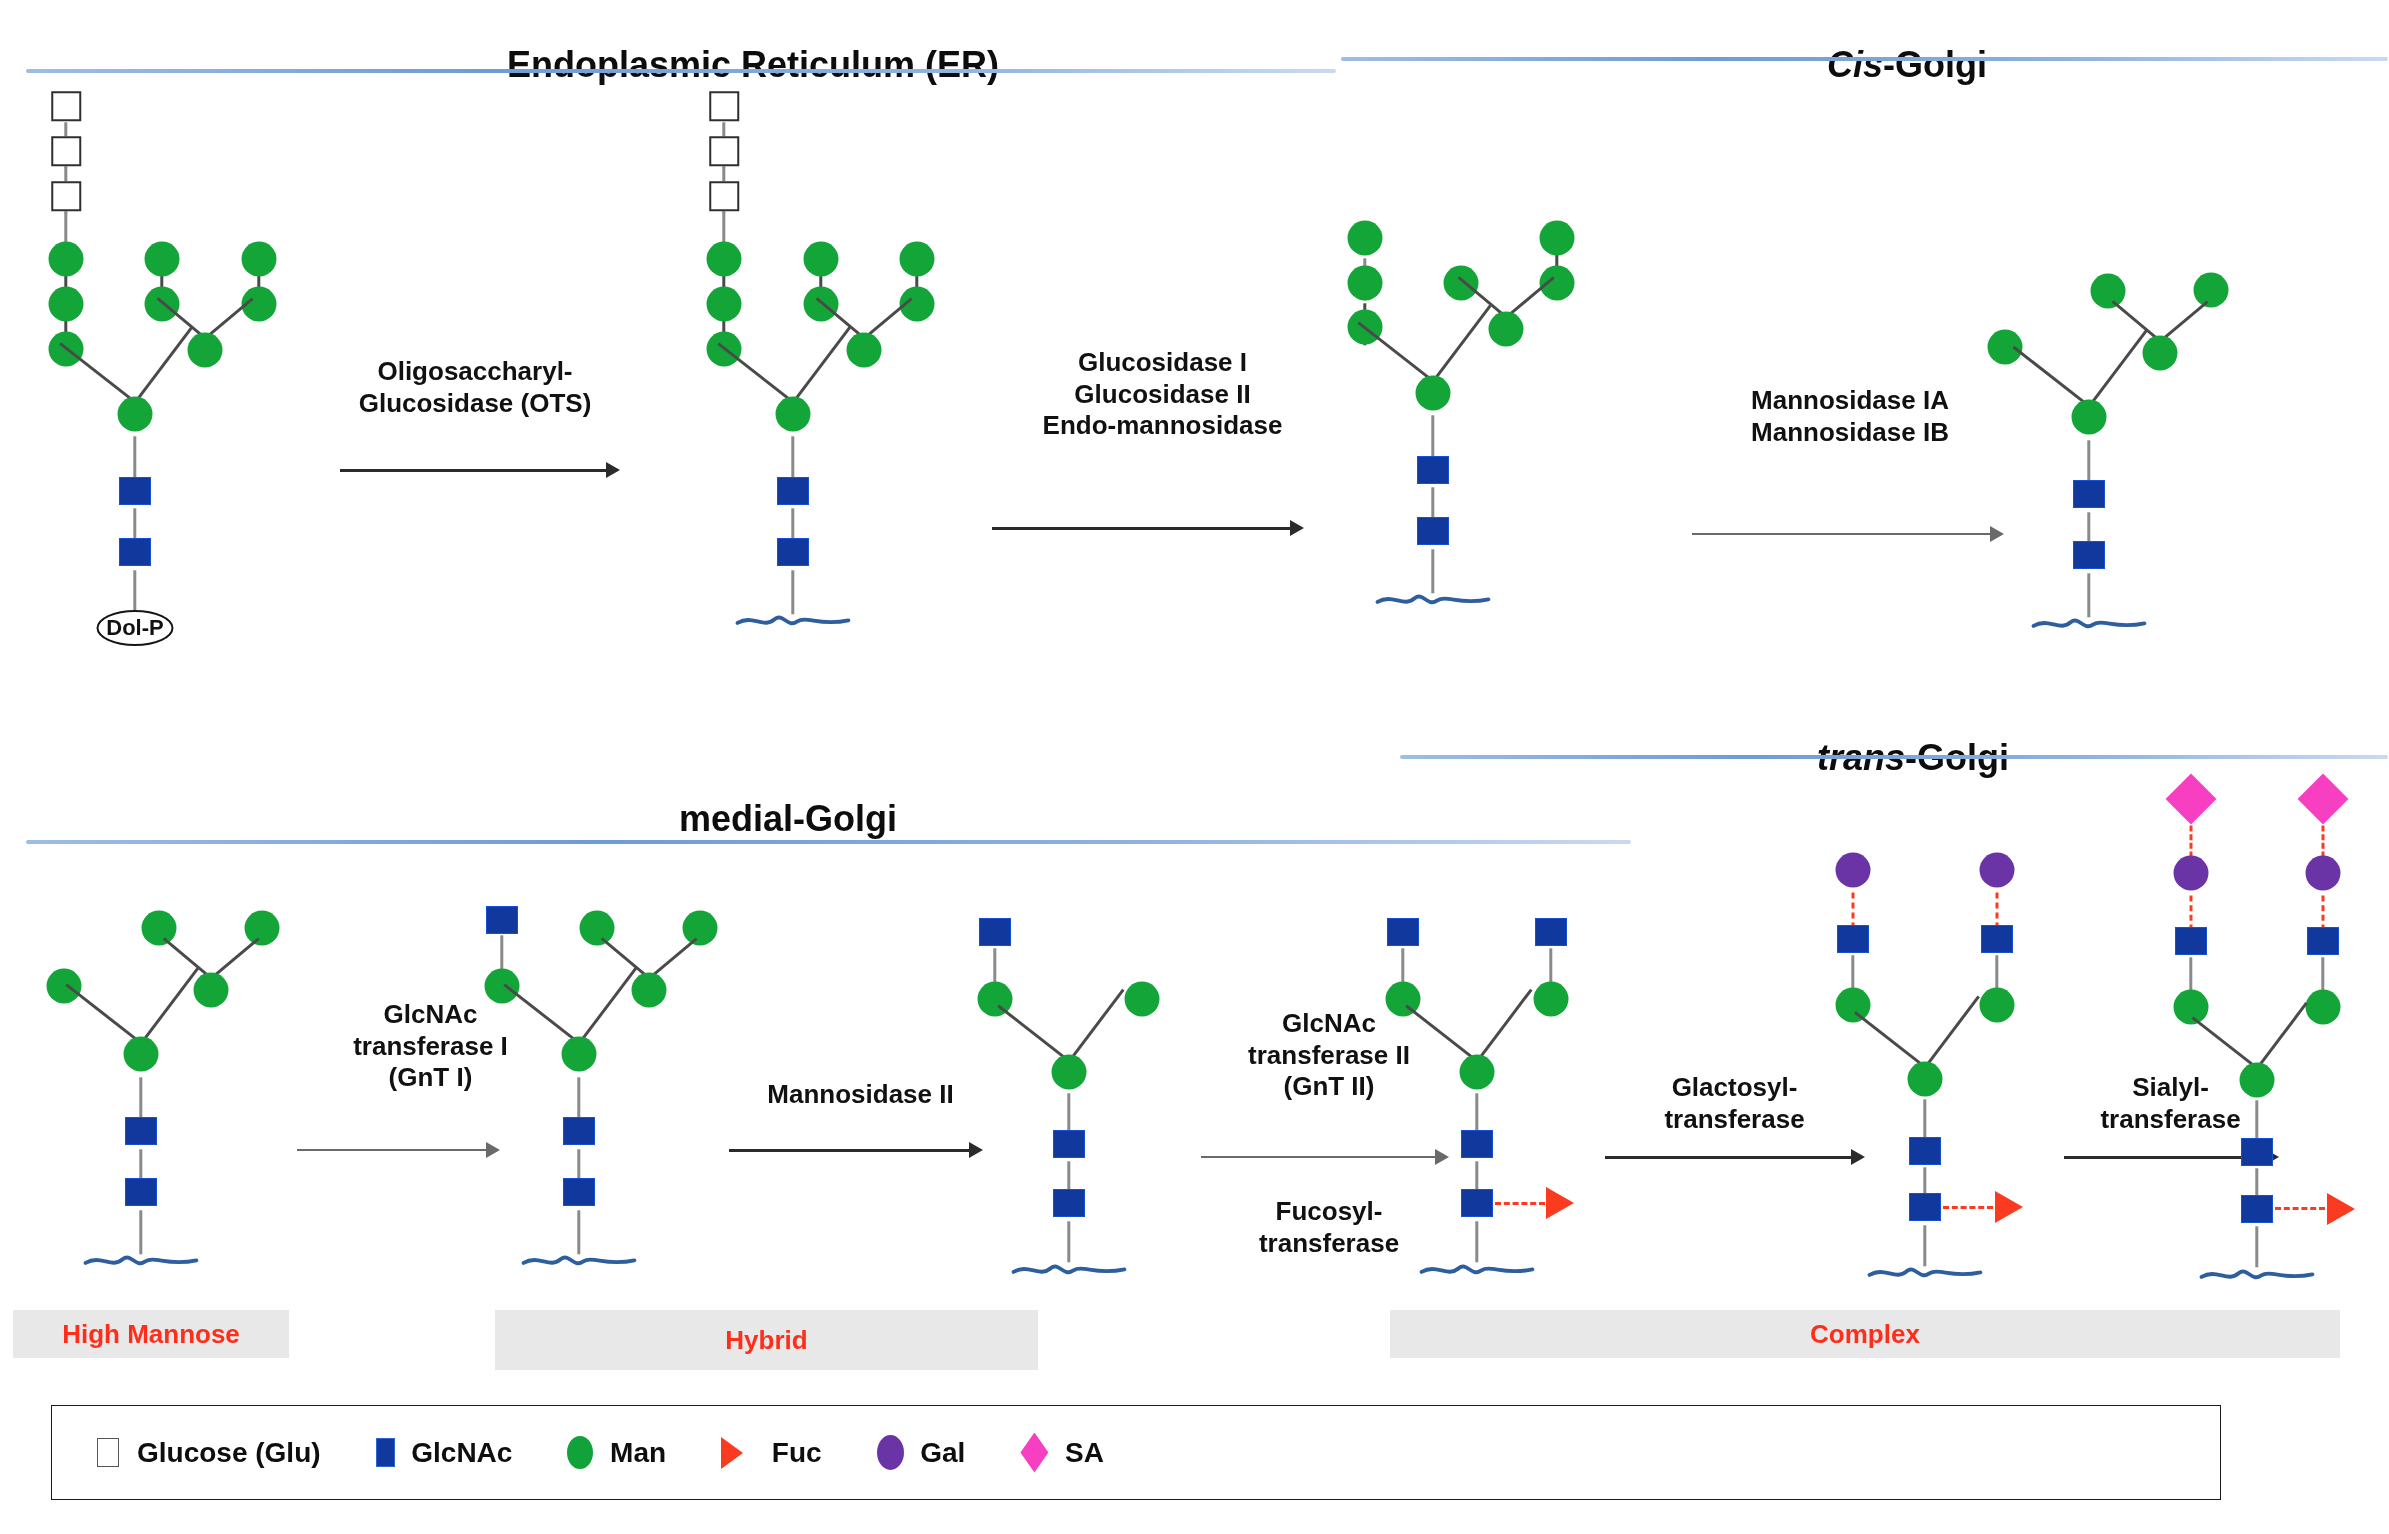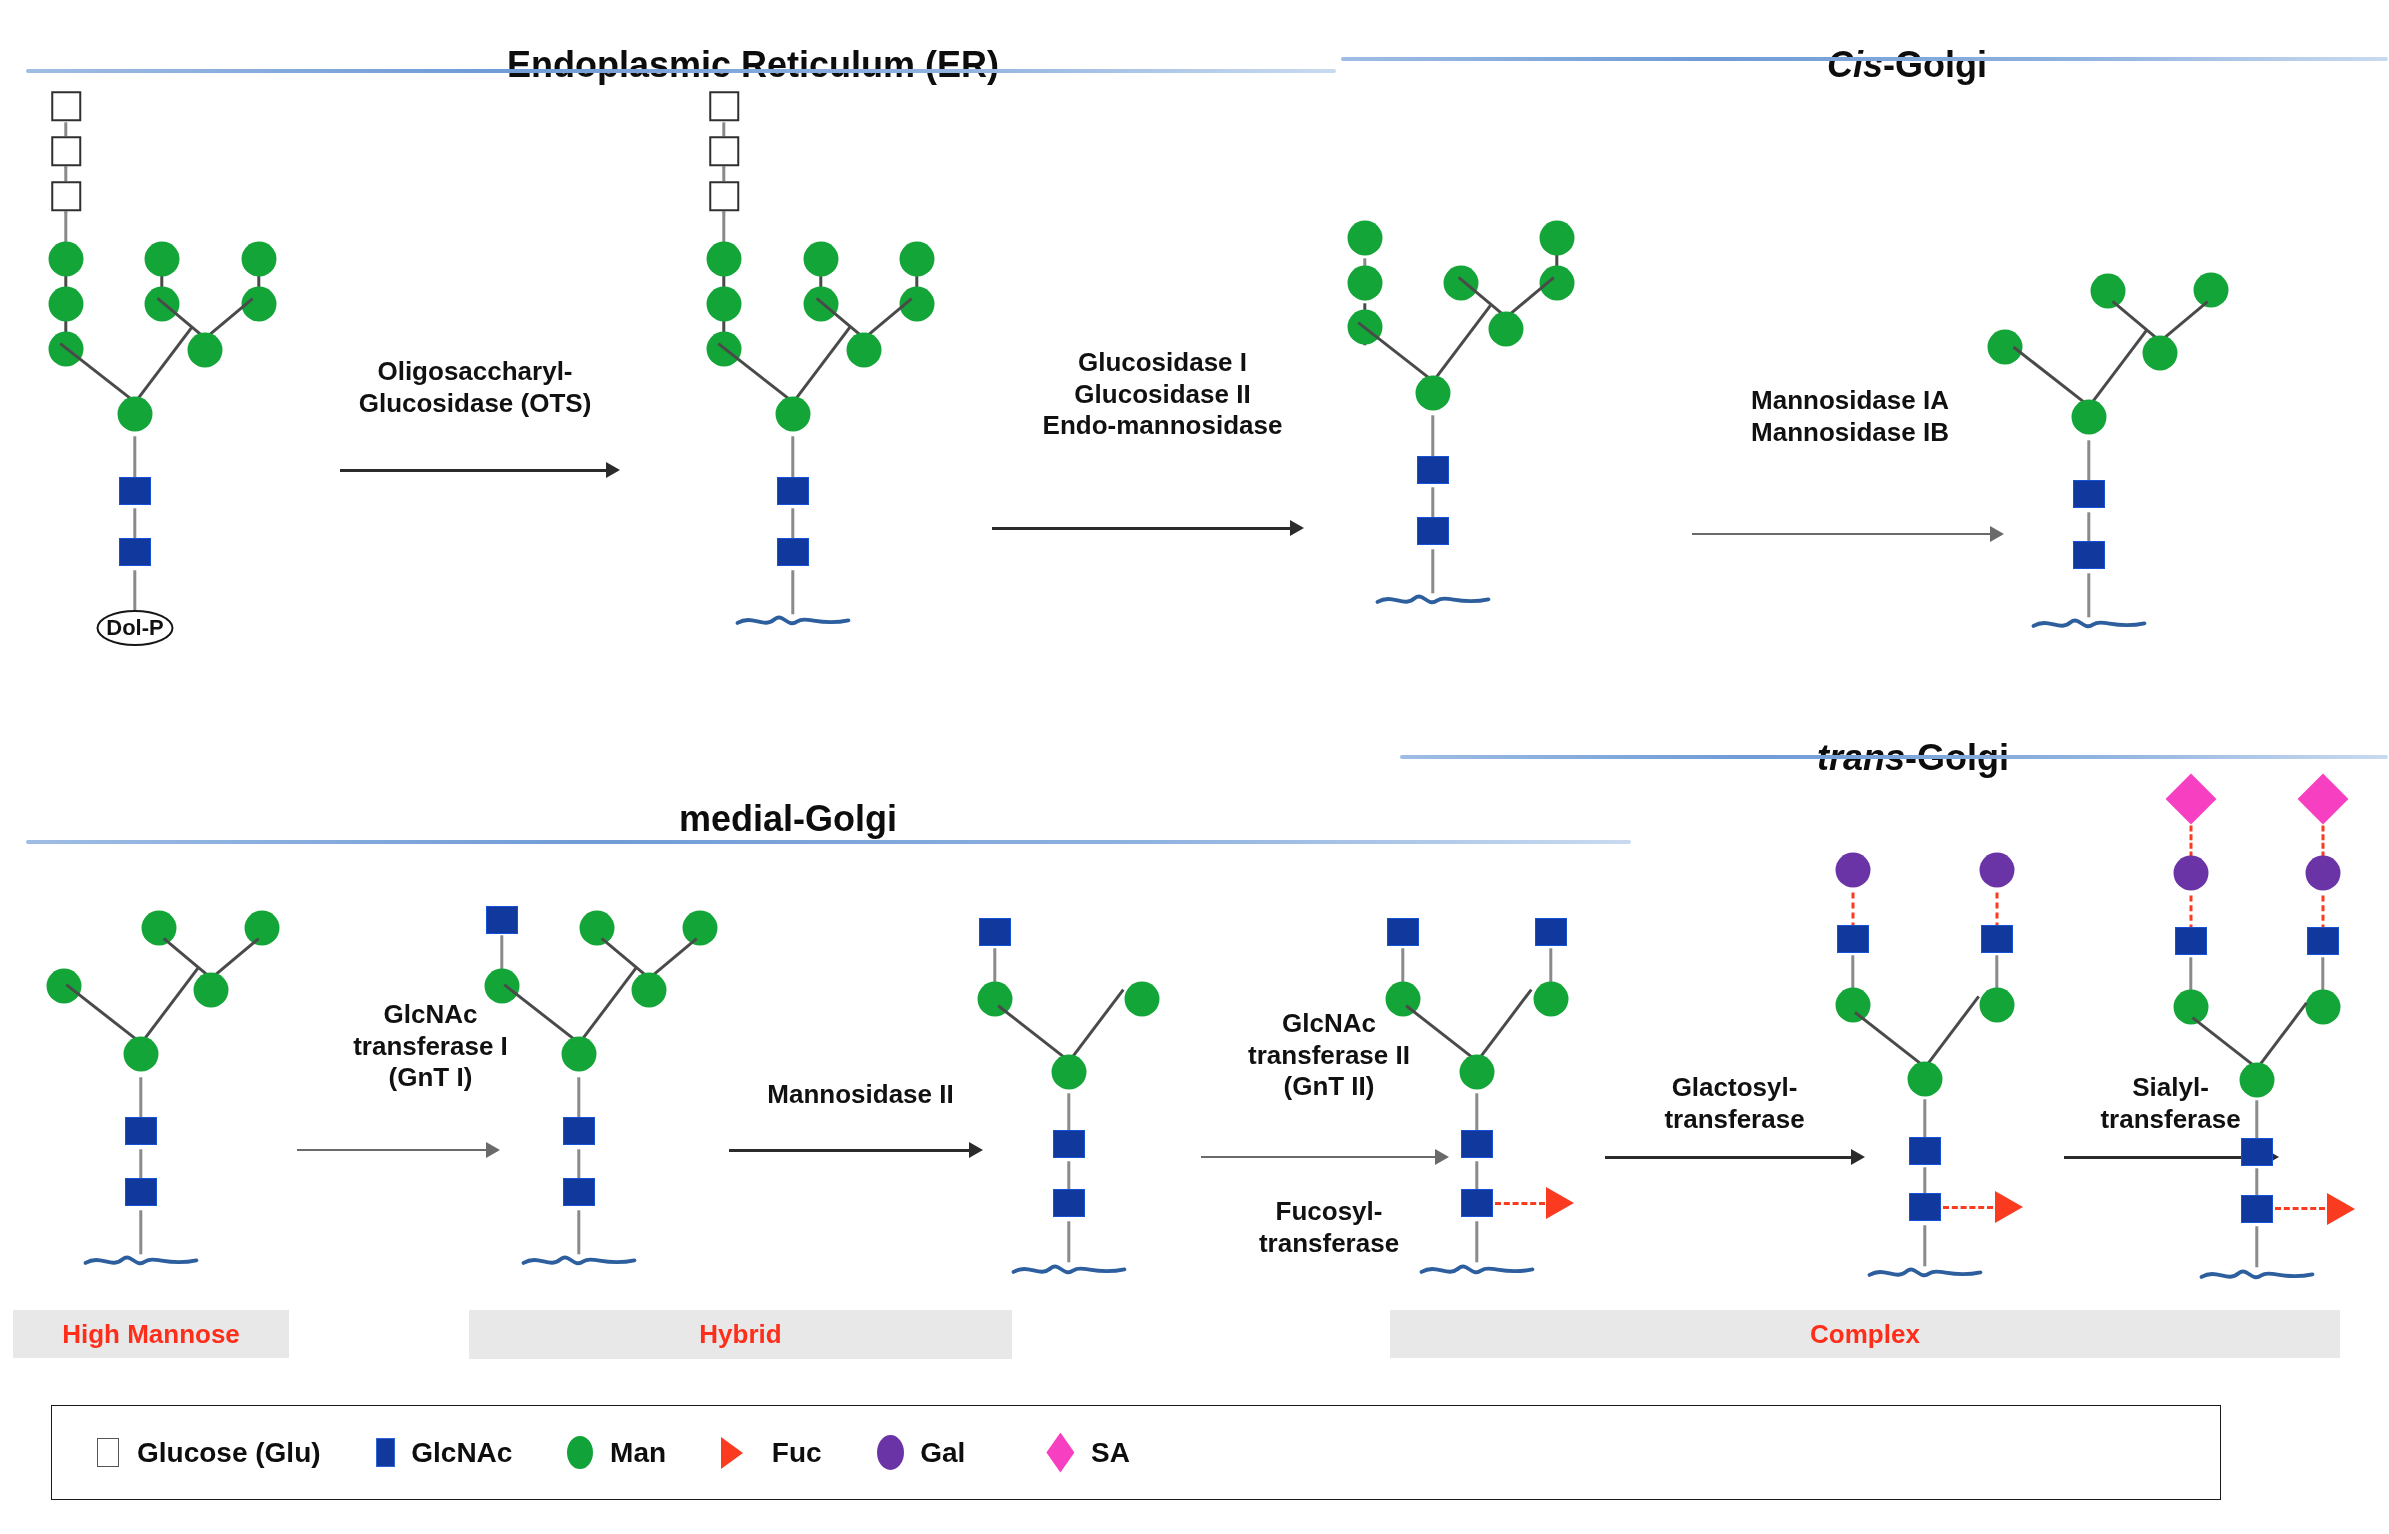--- a/index.html
+++ b/index.html
@@ -501,21 +501,21 @@
   <div class="bond dash abs" style="left:2275px;top:1207px;width:50px;"></div>
   <div class="res fuc abs" style="left:2341px;top:1209px;"></div>
 
   <div class="bond light abs" style="left:2257px;top:1225px;width:41px;transform:rotate(90deg);"></div>
   <svg class="squiggle" style="left:2257px;top:1264px;" width="116" height="22" viewBox="0 0 180 34">
     <path d="M4 20 C28 6,44 30,62 14 C74 4,82 28,96 18 C112 8,130 26,176 16" fill="none" stroke="#2d5f9e" stroke-width="6" stroke-linecap="round"></path>
   </svg>
 </div>
 
 <div class="band" style="left:13px;top:1310px;width:276px;height:48px;font-size:26px;">High Mannose</div>
-<div class="band" style="left:469px;top:1310px;width:543px;height:49px;font-size:26px;">Hybrid</div>
+<div class="band" style="left:495px;top:1310px;width:543px;height:60px;font-size:26px;">Hybrid</div>
 <div class="band" style="left:1390px;top:1310px;width:950px;height:48px;font-size:26px;">Complex</div>
 
 <div class="legend-box" style="left:51px;top:1405px;width:2170px;height:95px;padding-left:45px;">
 
 
   <div class="legend-item" style="margin-right:55px;">
     <span class="lg-swatch" style="margin-right:18px;">
       <span class="lg-glu"></span>
     </span>
     <span class="legend-label" style="font-size:28px;">Glucose (Glu)</span>
@@ -535,21 +535,21 @@
     <span class="legend-label" style="font-size:28px;">Man</span>
   </div>
 
   <div class="legend-item" style="margin-right:55px;">
     <span class="lg-swatch" style="margin-right:16.7px;">
       <span class="lg-fuc"></span>
     </span>
     <span class="legend-label" style="font-size:28px;margin-left:12px;">Fuc</span>
   </div>
 
-  <div class="legend-item" style="margin-right:81px;">
+  <div class="legend-item" style="margin-right:55px;">
     <span class="lg-swatch" style="margin-right:16.7px;">
       <span class="lg-gal"></span>
     </span>
     <span class="legend-label" style="font-size:28px;">Gal</span>
   </div>
 
   <div class="legend-item">
     <span class="lg-swatch" style="margin-right:16.7px;">
       <span class="lg-sa"></span>
     </span>

